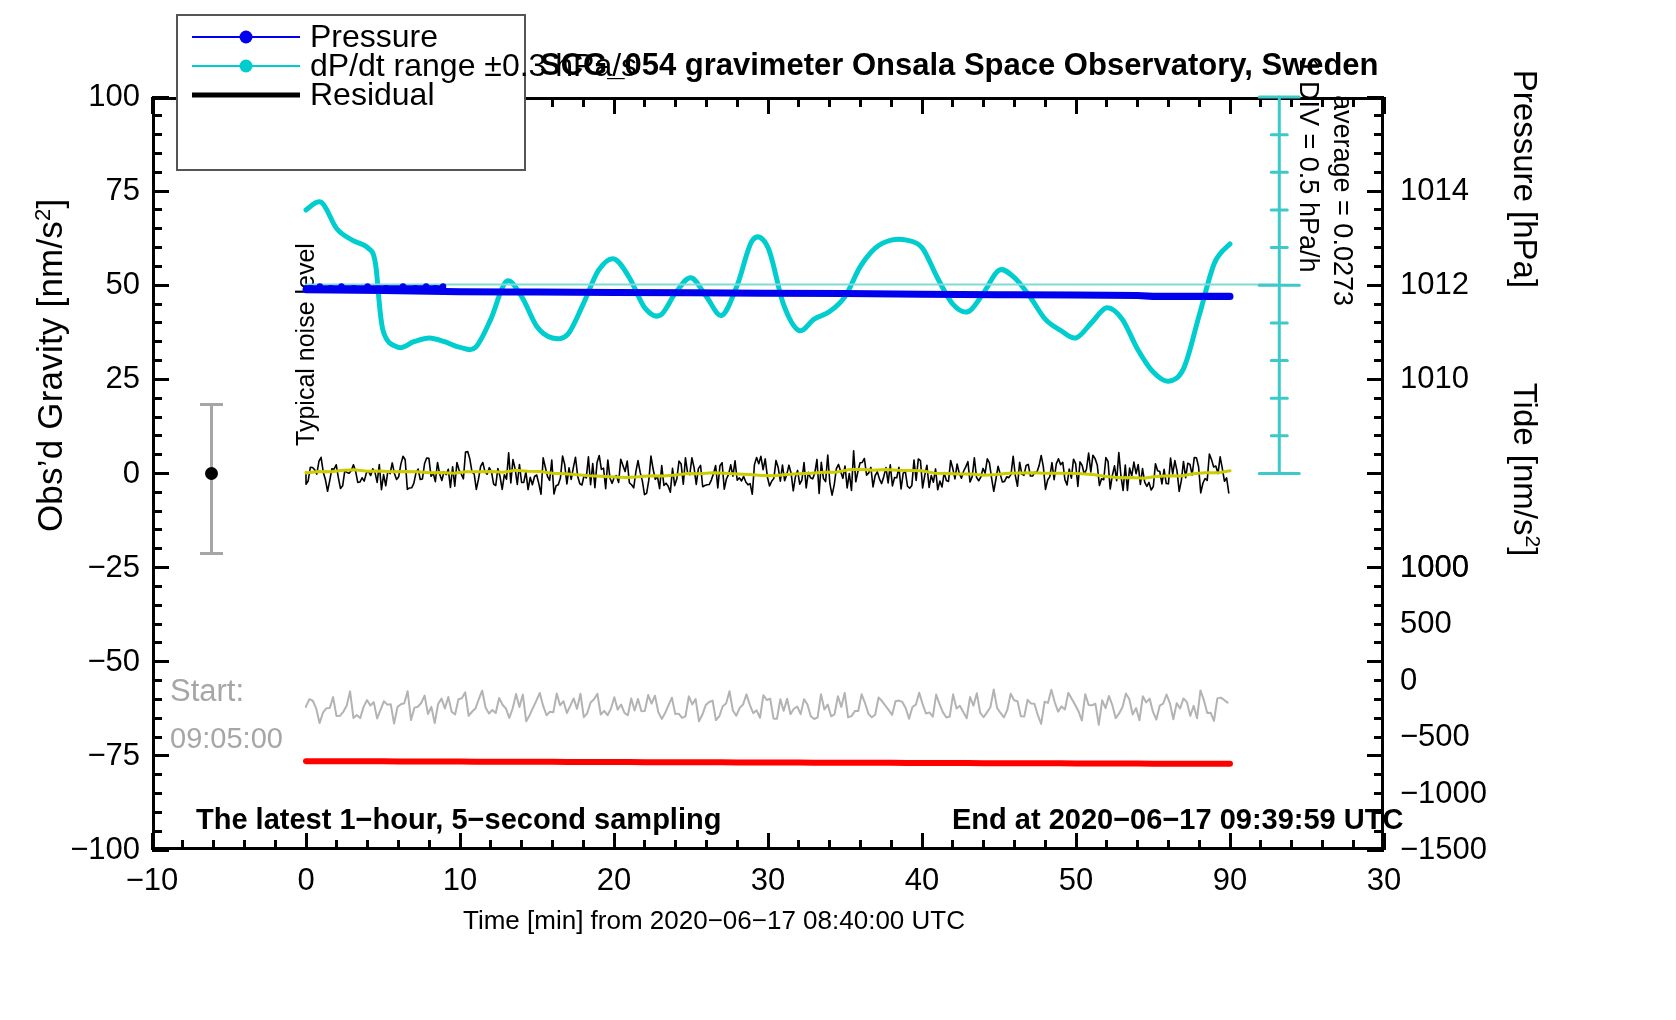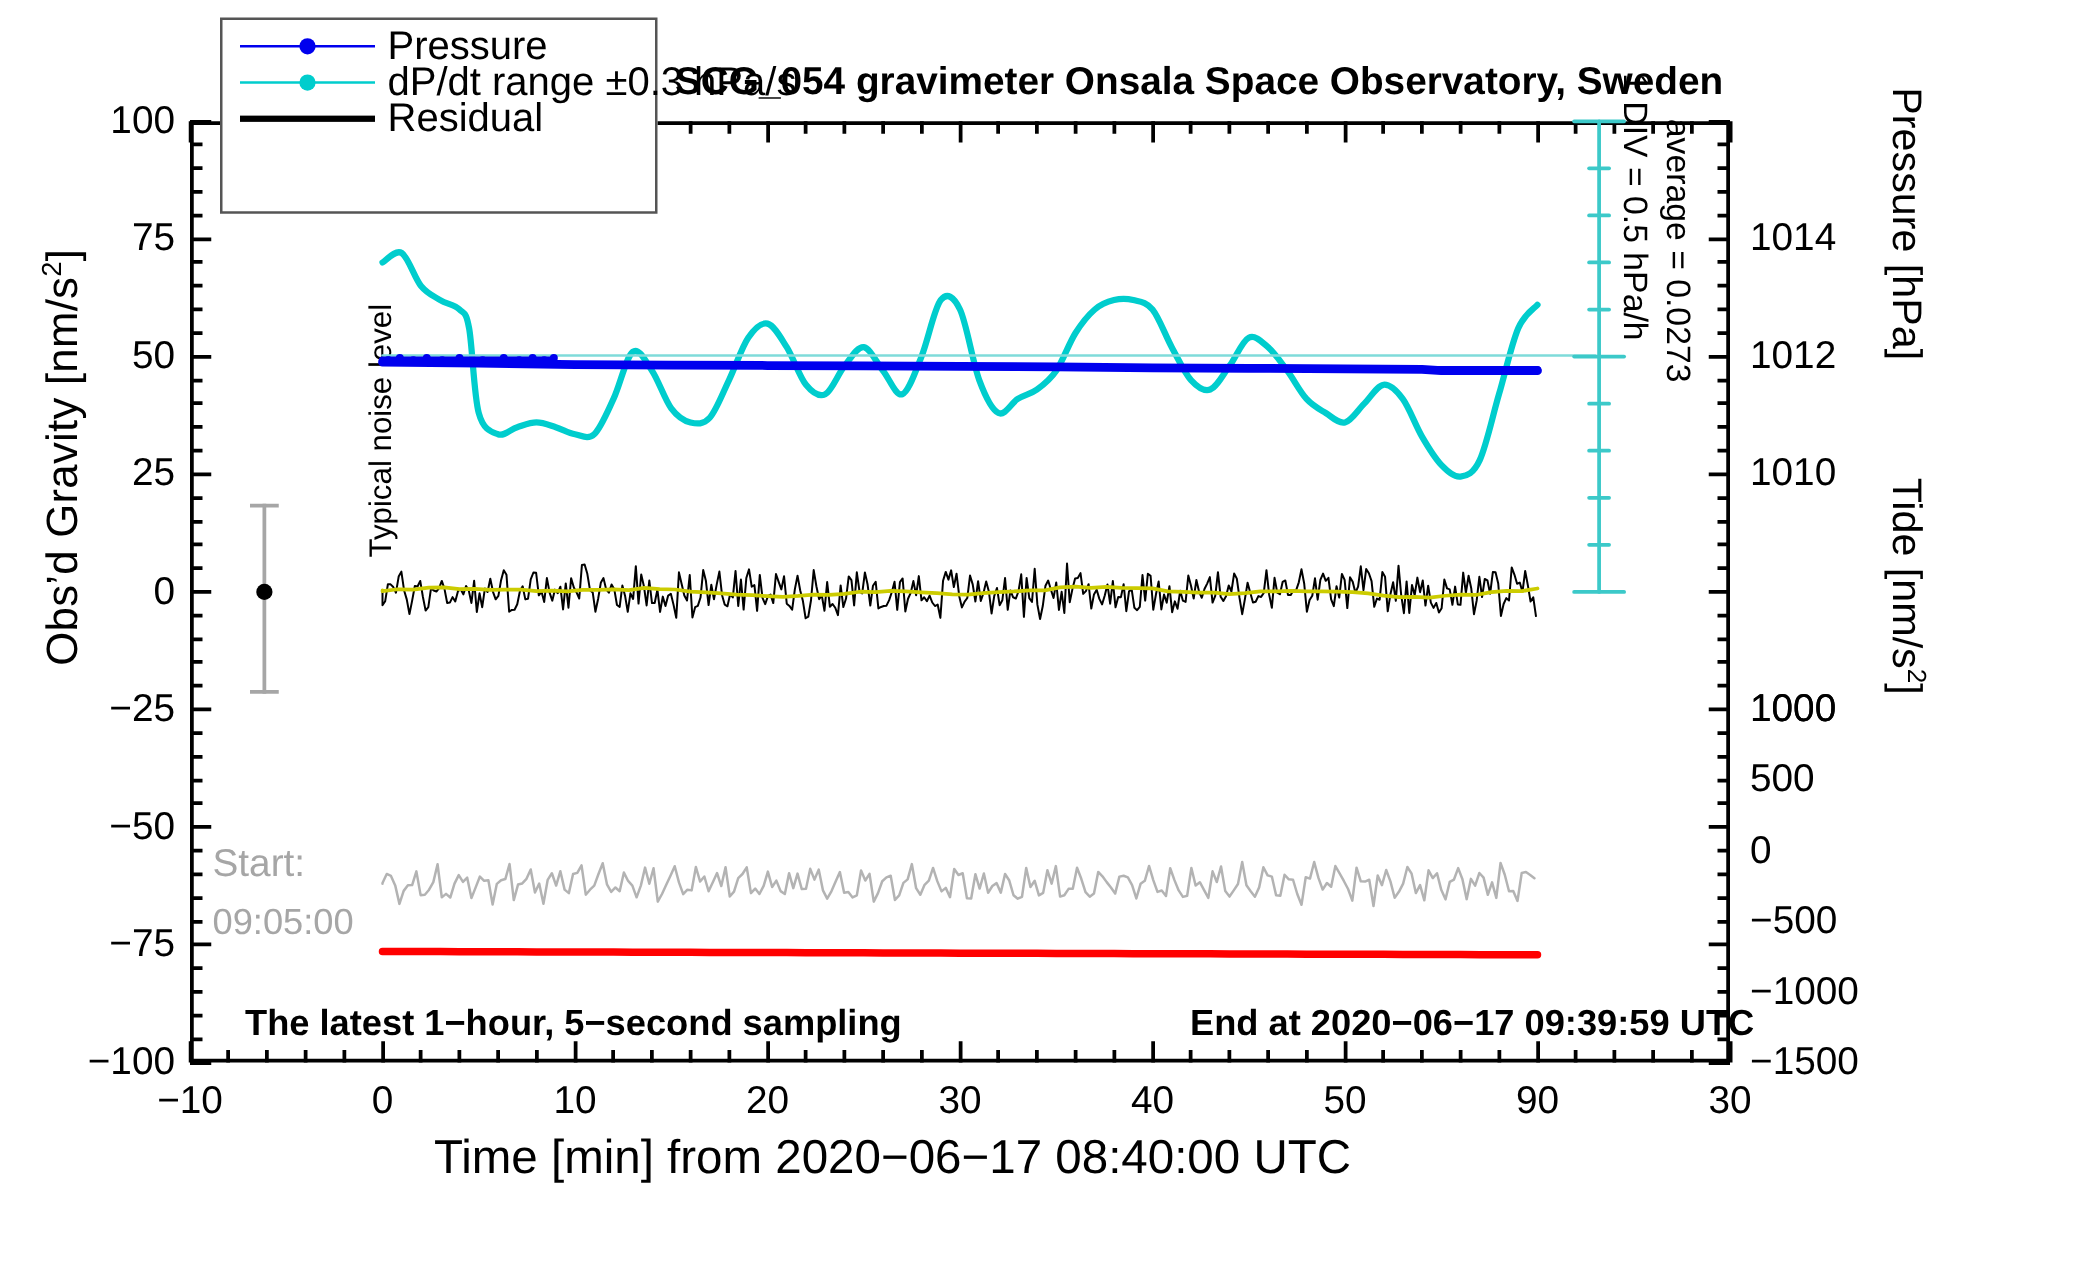--- a/index.html
+++ b/index.html
@@ -13,21 +13,21 @@
 
   
   .ylabel-left{position:absolute;left:-300px;top:345px;width:700px;text-align:center;
      transform:rotate(-90deg);font-size:35px;letter-spacing:.2px;white-space:nowrap;}
   .ylabel-left sup{font-size:22px;vertical-align:super;}
   .ylabel-press{position:absolute;left:1265px;top:160px;width:520px;text-align:center;
      transform:rotate(90deg);font-size:33px;white-space:nowrap;}
   .ylabel-tide{position:absolute;left:1305px;top:450px;width:440px;text-align:center;
      transform:rotate(90deg);font-size:33px;white-space:nowrap;}
   .ylabel-tide sup{font-size:21px;vertical-align:super;}
-  .xlabel{position:absolute;left:0;top:905px;width:1428px;text-align:center;font-size:38px;}
+  .xlabel{position:absolute;left:0;top:905px;width:1428px;text-align:center;font-size:26px;}
 
   
   .ytick{position:absolute;right:0;text-align:right;font-size:31px;line-height:1;}
   .ytick-left-col{position:absolute;left:0px;top:0;width:140px;height:1020px;}
   .ytick-right-col{position:absolute;left:1400px;top:0;width:150px;height:1020px;}
   .ytick-r{position:absolute;left:0;text-align:left;font-size:31px;line-height:1;}
   .xtick{position:absolute;top:862px;font-size:31px;text-align:center;width:120px;}
 
   
   .tickmark{position:absolute;background:#000;}

